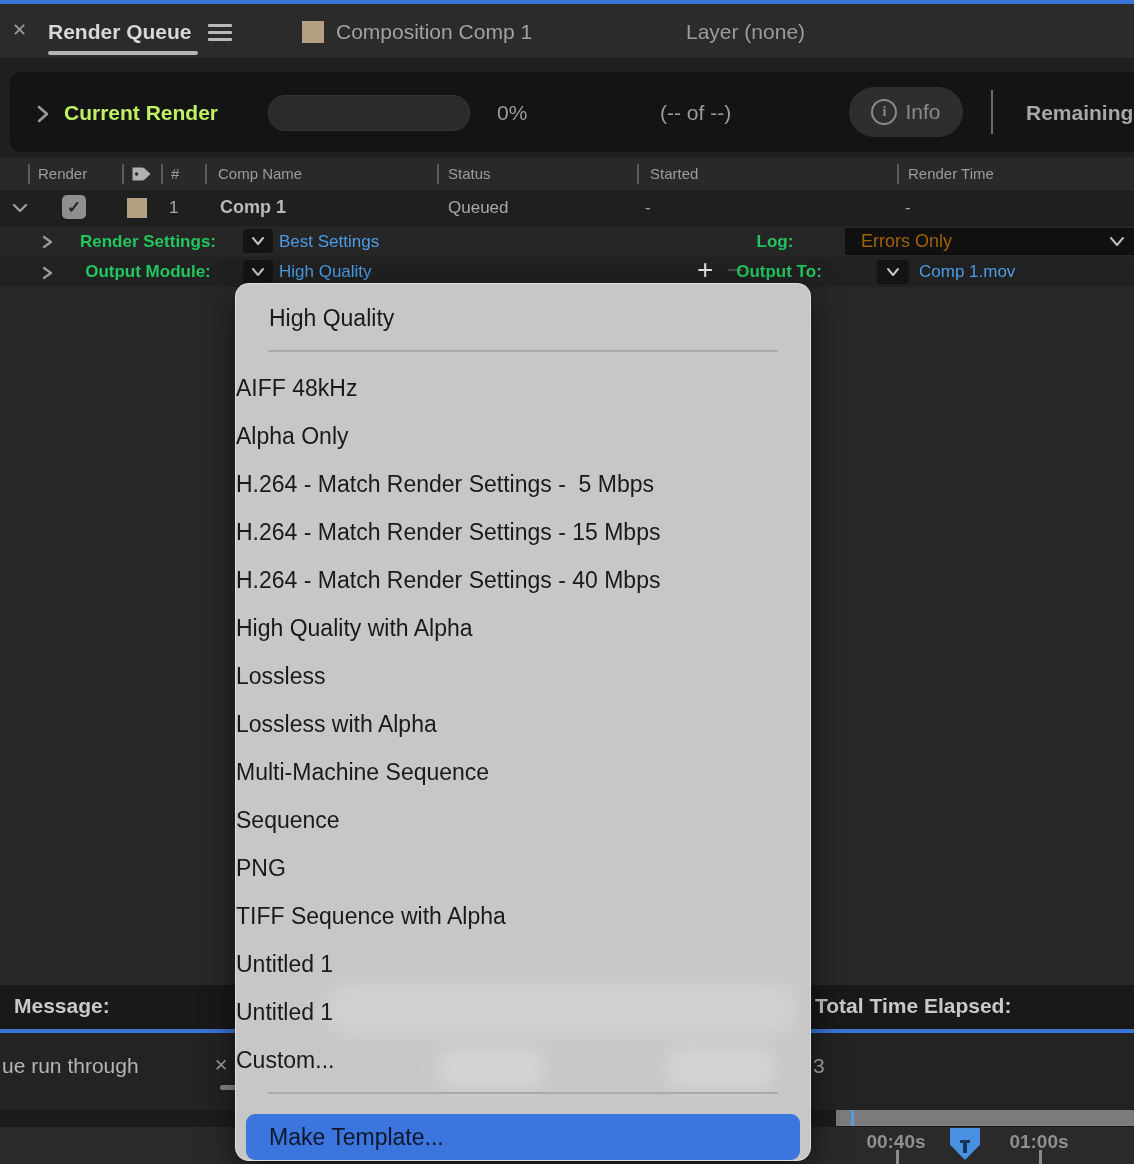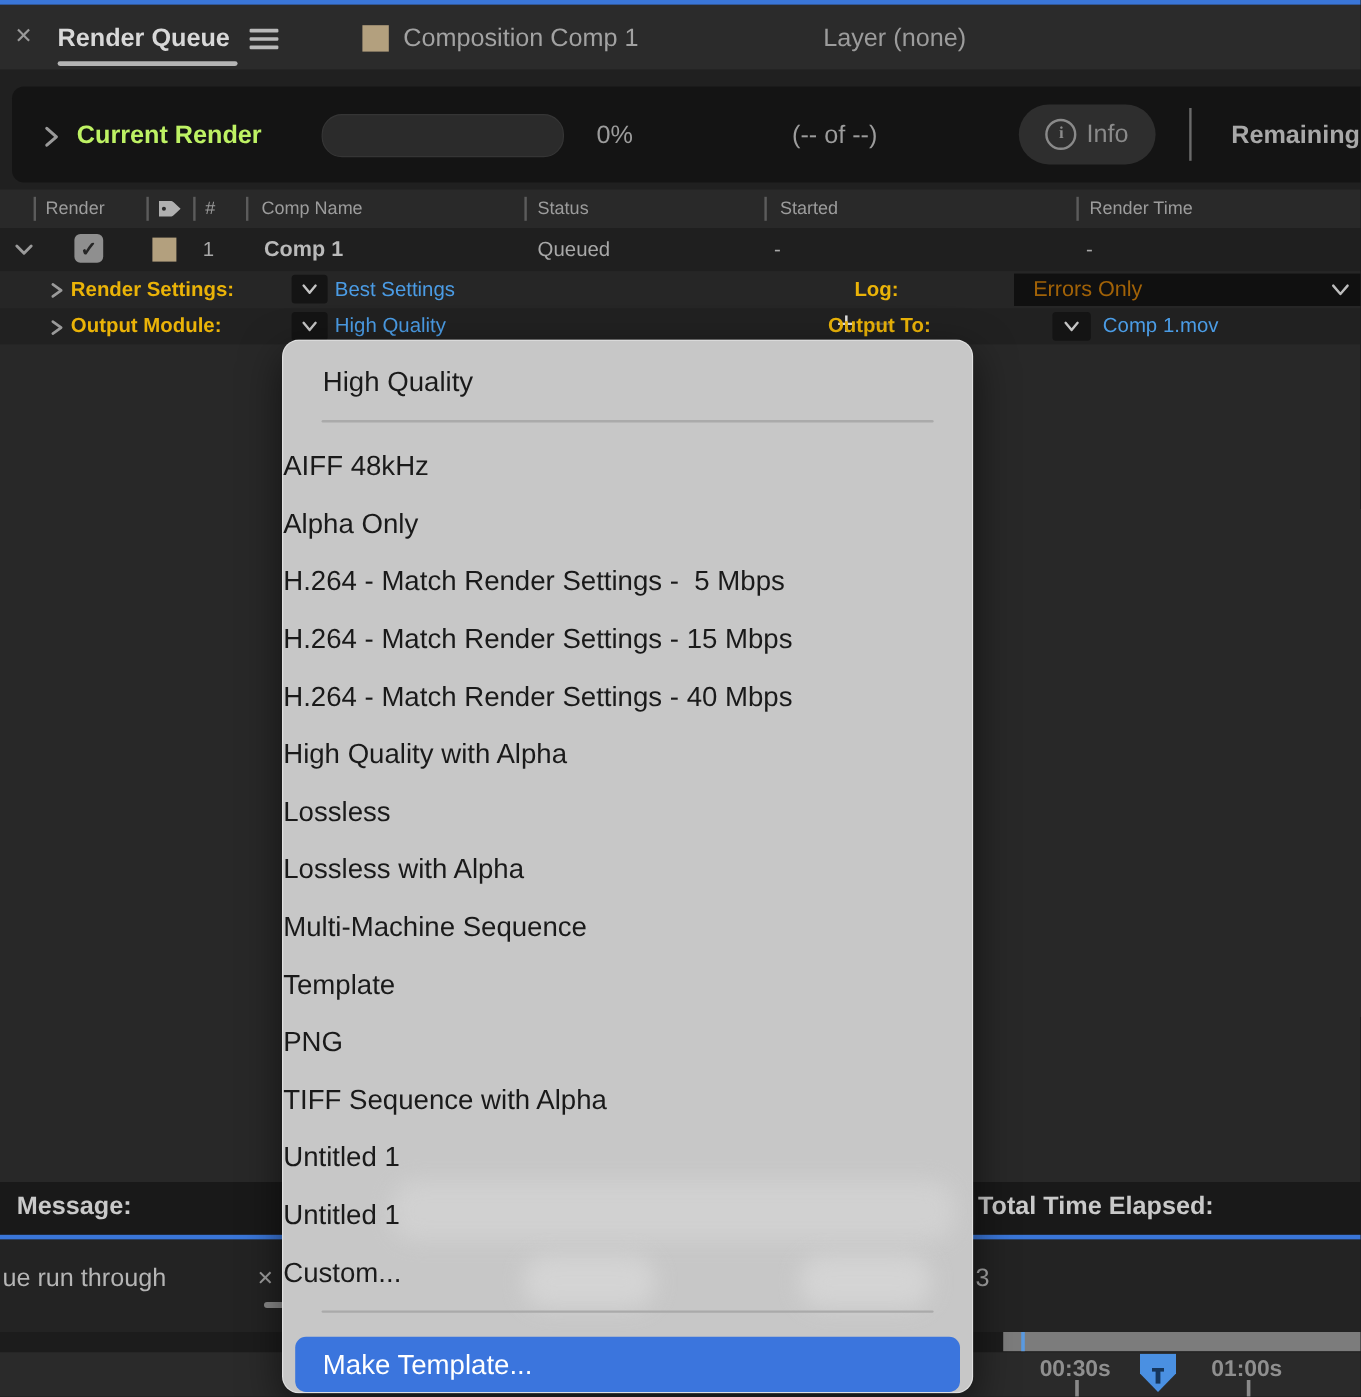--- a/index.html
+++ b/index.html
@@ -41,21 +41,21 @@
   .tsep{top:6px;width:2px;height:20px;background:#5c5c5c;}
   .trow{left:0;top:190px;width:1134px;height:36px;background:#1f1f1f;}
   .checkbox{left:62px;top:5px;width:24px;height:24px;background:#8f8f8f;border-radius:5px;
             display:flex;align-items:center;justify-content:center;color:#262626;font-size:17px;font-weight:bold;}
   .row-swatch{left:127px;top:8px;width:20px;height:20px;}
   .cell{top:8px;font-size:17px;color:#a8a8a8;}
   .comp-name{font-weight:bold;font-size:18px;color:#bababa;}
   
   .rs-row{left:0;top:226px;width:1134px;height:31px;background:#262626;}
   .om-row{left:0;top:257px;width:1134px;height:30px;background:#212121;}
-  .grp-label{width:178px;text-align:left;font-size:17px;font-weight:bold;color:#eab308;}
+  .grp-label{width:178px;text-align:center;font-size:17px;font-weight:bold;color:#22c55e;}
   .ddbox{width:30px;height:24px;background:#141414;border-radius:3px;display:flex;align-items:center;justify-content:center;}
   .link{font-size:17px;color:#4b9ce5;white-space:nowrap;}
   .log-select{left:845px;top:2px;width:289px;height:27px;background:#101010;display:flex;align-items:center;}
   .log-select .val{margin-left:16px;font-size:18px;color:#a16207;flex:1;}
   .plusminus{font-size:28px;line-height:26px;font-weight:400;}
   
   .msgbar{left:0;top:985px;width:1134px;height:48px;background:#191919;}
   .msg-label{left:14px;top:9px;font-size:21px;font-weight:bold;color:#c9c9c9;}
   .tte-label{left:815px;top:9px;font-size:21px;font-weight:bold;color:#c9c9c9;white-space:nowrap;}
   .blue-line{left:0;top:44px;width:1134px;height:4px;background:#3a76d8;}
@@ -80,21 +80,21 @@
   .menu .bleed{position:absolute;filter:blur(9px);border-radius:20px;}
   .bleed-band{left:90px;top:700px;width:470px;height:50px;background:#d3d3d3;opacity:.85;}
   .bleed-blob1{left:200px;top:762px;width:110px;height:44px;background:#dadada;opacity:.7;}
   .bleed-blob2{left:430px;top:762px;width:110px;height:44px;background:#dadada;opacity:.7;}
   .menu-inner{position:relative;padding-top:10px;}
   .menu-current{height:48px;line-height:48px;padding-left:33px;font-size:23px;color:#1a1a1a;white-space:pre;}
   .menu-div{height:2px;background:#aaaaaa;margin:8px 32px 12px 32px;border-radius:1px;}
   .menu-div2{height:2px;background:#aaaaaa;margin:8px 32px 8px 32px;border-radius:1px;}
   .menu-list .menu-item{height:48px;line-height:48px;font-size:23px;color:#1a1a1a;white-space:pre;}
   .menu-action{margin:20px 10px 0 10px;height:46px;line-height:46px;border-radius:9px;
-               background:#3b75dd;color:#ffffff;font-size:23px;padding-left:23px;white-space:pre;}
+               background:#3b75dd;color:#0f172a;font-size:23px;padding-left:23px;white-space:pre;}
   
   .chev svg{display:block;}
 </style>
 </head>
 <body>
 
 <div class="app">
 
   <div class="abs top-strip"></div>
 
@@ -226,21 +226,21 @@
     <span class="abs note-x">✕</span>
     <div class="abs note-dash"></div>
     <span class="abs stray3">3</span>
   </div>
 
   <div class="abs tl-strip">
     <div class="abs tl-bar"></div>
     <div class="abs tl-tick-blue"></div>
   </div>
   <div class="abs tl-bottom">
-    <span class="abs tl-time" style="left:858px">00:30s</span>
+    <span class="abs tl-time" style="left:858px">00:40s</span>
     <div class="abs marker">
       <span class="stem"></span>
         <span class="cap"></span>
     </div>
     <span class="abs tl-time" style="left:1001px">01:00s</span>
     <div class="abs tl-tick" style="left:896px"></div>
     <div class="abs tl-tick" style="left:1039px"></div>
   </div>
 
   <div class="abs menu">
@@ -263,21 +263,21 @@
           <div class="menu-item">H.264 - Match Render Settings - 40 Mbps</div>
 
           <div class="menu-item">High Quality with Alpha</div>
 
           <div class="menu-item">Lossless</div>
 
           <div class="menu-item">Lossless with Alpha</div>
 
           <div class="menu-item">Multi-Machine Sequence</div>
 
-          <div class="menu-item">Template</div>
+          <div class="menu-item">Sequence</div>
 
           <div class="menu-item">PNG</div>
 
           <div class="menu-item">TIFF Sequence with Alpha</div>
 
           <div class="menu-item">Untitled 1</div>
 
           <div class="menu-item">Untitled 1</div>
 
           <div class="menu-item">Custom...</div>

